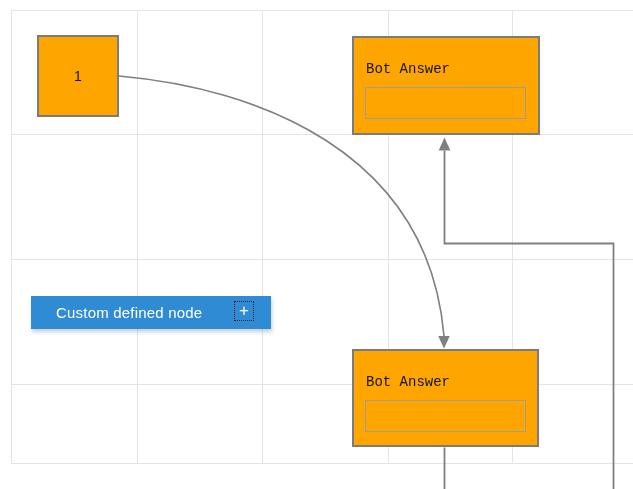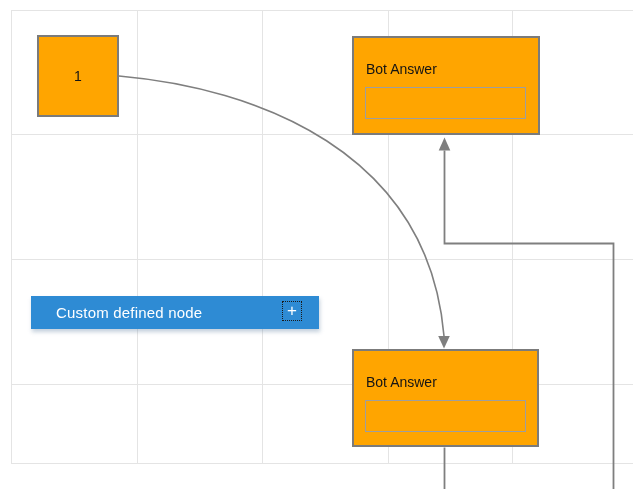--- a/index.html
+++ b/index.html
@@ -34,37 +34,37 @@
     box-sizing:border-box;
     background:var(--node-fill);
     border:2px solid var(--node-border);
     color:var(--node-text);
   }
   .square-node{
     left:37px;top:35px;width:82px;height:82px;
     display:flex;align-items:center;justify-content:center;
     font-size:14px;
   }
-  .bot-node{width:188px;height:99px;}
+  .bot-node{width:188px;height:99px;font-family:Liberation Mono, monospace;}
   .bot-node-top{left:352px;top:36px;}
   .bot-node-bottom{left:352px;top:349px;width:187px;height:98px;}
   .bot-node-title{
     position:absolute;left:12px;top:23px;
     font-size:14px;color:var(--node-text);
     white-space:nowrap;
   }
   .bot-node-input{
     position:absolute;left:11px;top:49px;
     width:159px;height:30px;
     border:1.5px solid var(--inner-box-border);
     background:transparent;
   }
   .custom-node{
     position:absolute;z-index:2;
-    left:31px;top:296px;width:288px;height:33px;
+    left:31px;top:296px;width:240px;height:33px;
     box-sizing:border-box;
     background:var(--custom-node-fill);
     color:var(--custom-node-text);
     display:flex;align-items:center;
     box-shadow:1px 3px 4px rgba(110,140,170,0.40);
   }
   .custom-node-label{
     margin-left:25px;
     font-size:15px;
     letter-spacing:0.2px;

